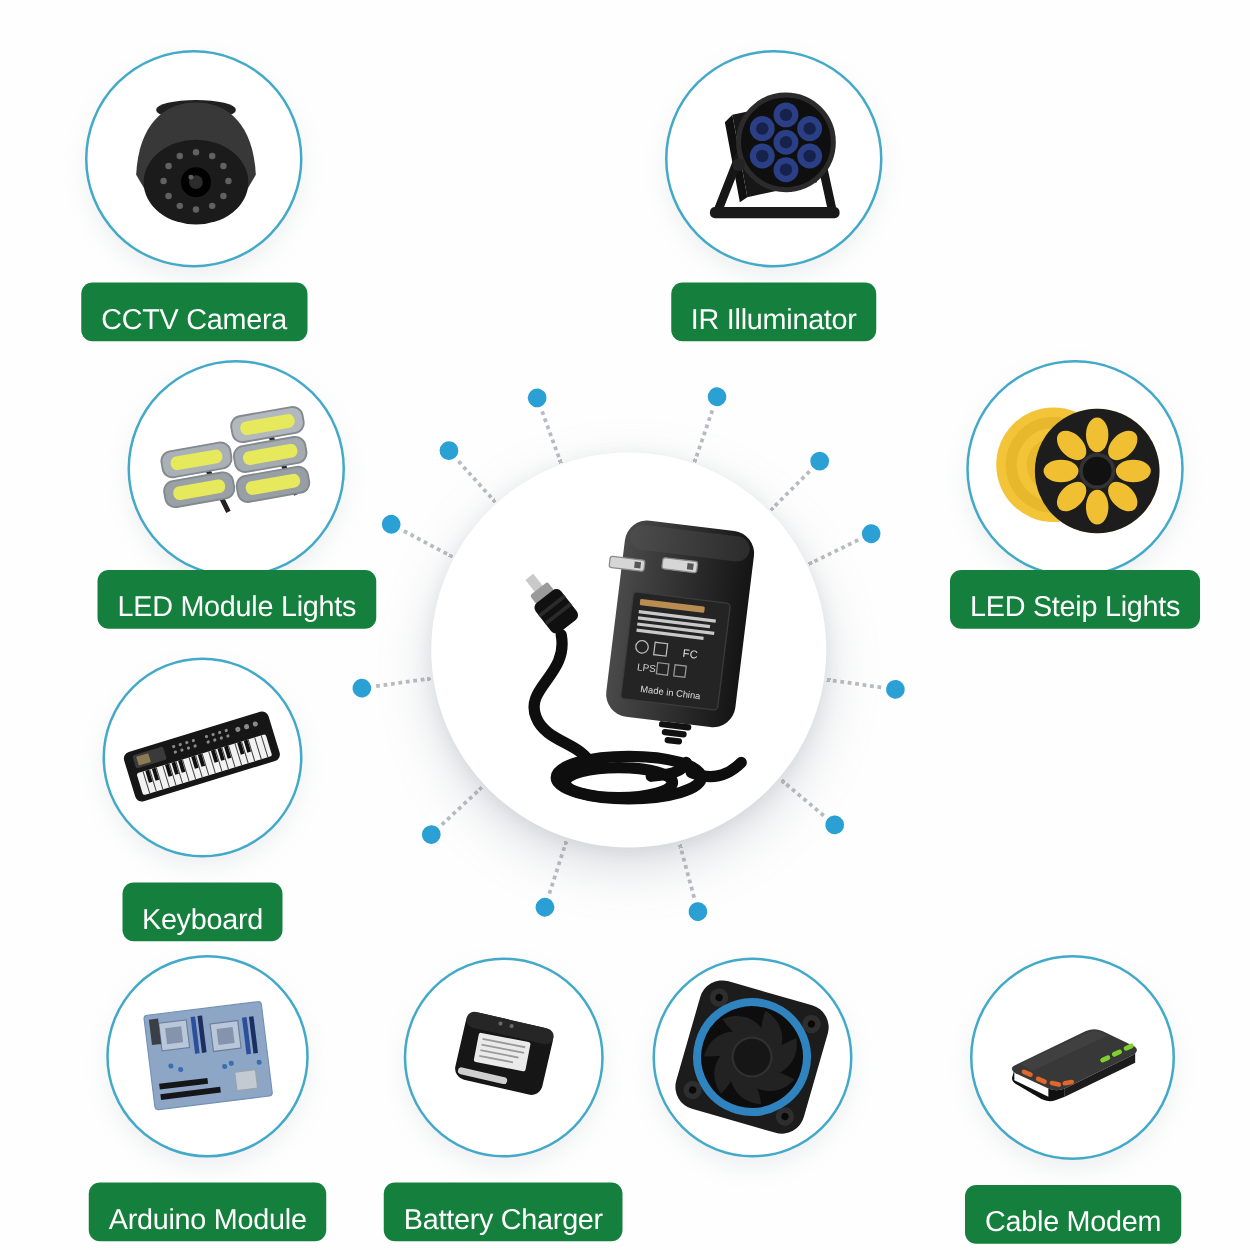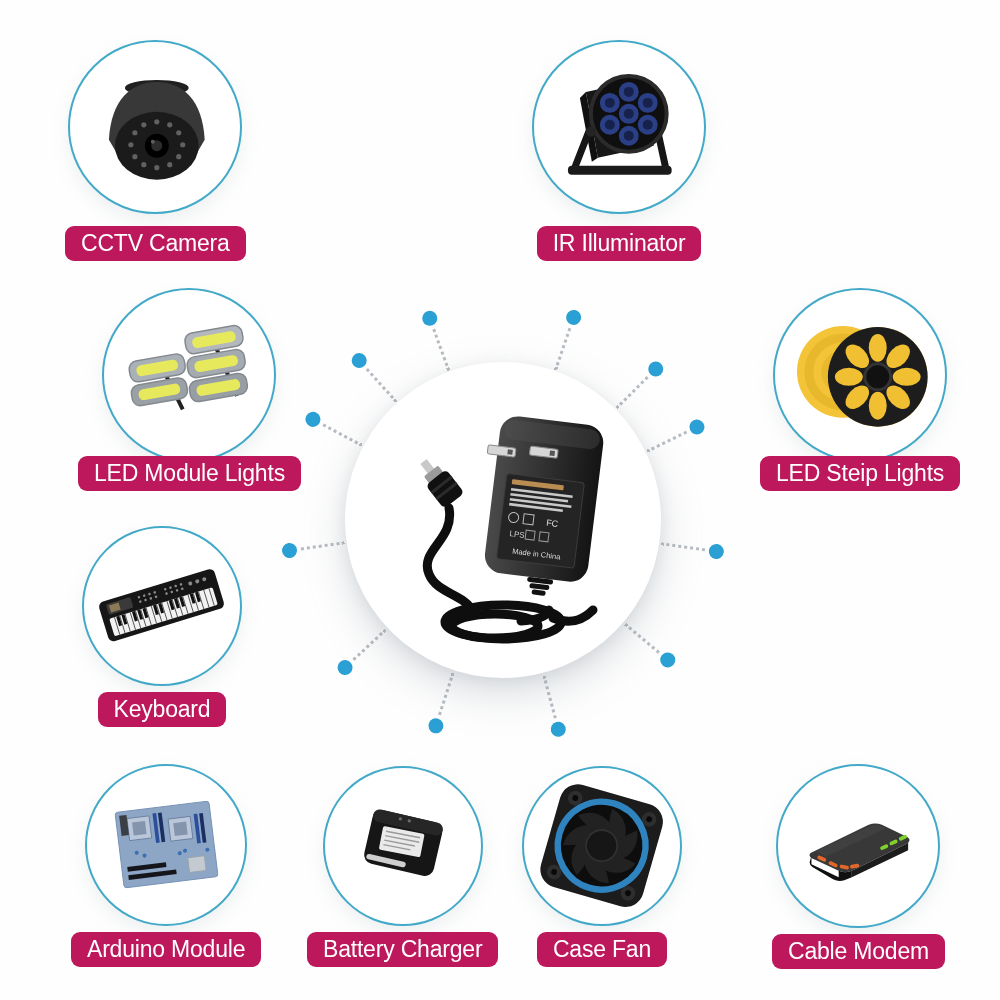--- a/index.html
+++ b/index.html
@@ -4,24 +4,24 @@
 <style>
   html,body{margin:0;padding:0;background:#fff;}
   .canvas{position:relative;width:1000px;height:1000px;background:#fefefe;overflow:hidden;
           font-family:"Liberation Sans",sans-serif;margin:0 auto;}
   
   .card{position:absolute;display:flex;flex-direction:column;align-items:center;}
   .circle{width:var(--d);height:var(--d);border-radius:50%;border:2.5px solid #43a9c8;background:#fff;
           display:flex;align-items:center;justify-content:center;overflow:hidden;
           box-shadow:0 8px 18px rgba(150,160,170,.15);}
   .circle svg{width:88%;height:88%;}
-  .pill{margin-top:12px;background:#be185d;color:#fff;border-radius:9px;padding:4px 16px 5px;
+  .pill{margin-top:12px;background:#15803d;color:#fff;border-radius:9px;padding:16px 16px 5px;
         font-size:23px;letter-spacing:-.2px;white-space:nowrap;line-height:1.15;}
   .tight .pill{margin-top:-6px;}
-  .m10 .pill{margin-top:6px;}
+  .m10 .pill{margin-top:20px;}
   
   .rays{position:absolute;left:503px;top:521px;width:0;height:0;}
   .ray{position:absolute;left:0;top:0;transform:rotate(var(--a));}
   .rl{position:absolute;left:160px;top:-1.5px;width:44px;border-top:3px dotted #b7bcc2;}
   .rd{position:absolute;left:208px;top:-7px;width:15px;height:15px;border-radius:50%;background:#2aa0d4;}
   .hub{position:absolute;left:345px;top:362px;width:316px;height:316px;border-radius:50%;background:#fff;
        box-shadow:0 16px 42px rgba(135,145,155,.30),0 4px 14px rgba(135,145,155,.16);}
 </style>
 </head>
 <body>
@@ -401,21 +401,20 @@
                 <path d="M75 33 C96 38 102 60 93 74 C82 70 74 56 75 33 Z"></path>
               </g>
             <g transform="rotate(306 75 75)">
                 <path d="M75 33 C96 38 102 60 93 74 C82 70 74 56 75 33 Z"></path>
               </g>
           </g>
           <circle cx="75" cy="75" r="17" fill="#161616" stroke="#303030" stroke-width="2"></circle>
         </g>
       </svg>
     </div>
-    <div class="pill"><span>Case Fan</span></div>
   </div>
 
   <div class="card m10" style="left:772px;top:764px;--d:160px">
     <div class="circle">
       <svg viewBox="0 0 150 150">
         <path d="M24 82 L86 52 Q93 49 100 52 L127 65 Q132 68 127 72 L68 101 Q61 104 54 101 L26 88 Q21 85 24 82 Z" fill="#383838"></path>
         <path d="M25 85 L25 94 L54 108 L54 101 Q61 104 68 101 L68 108 L60 111 Q54 113 48 110 L26 97 Q23 95 23 92 Z" fill="#101010"></path>
         <path d="M68 101 L68 108 L128 79 L128 70 L127 72 Z" fill="#1c1c1c"></path>
         <path d="M30 80 L88 53 Q93 51 98 53 L104 56 L40 86 Z" fill="#464646" opacity=".6"></path>
         <g fill="#e2672a">

